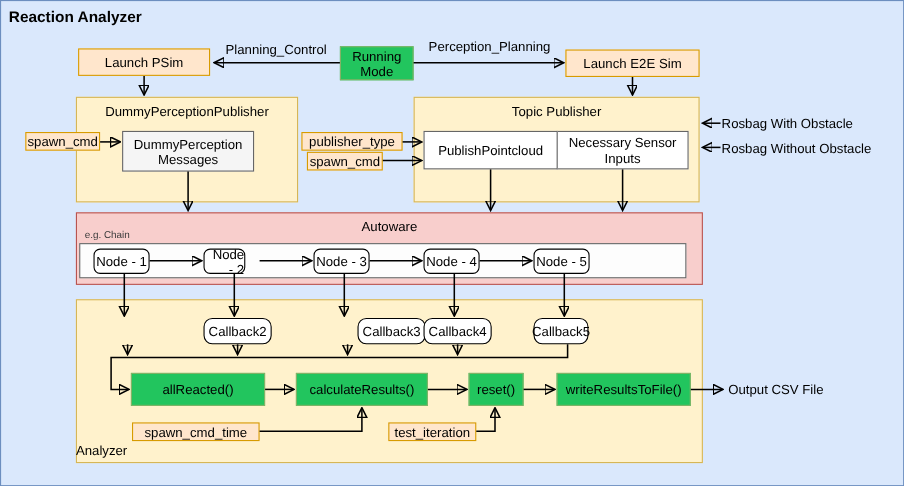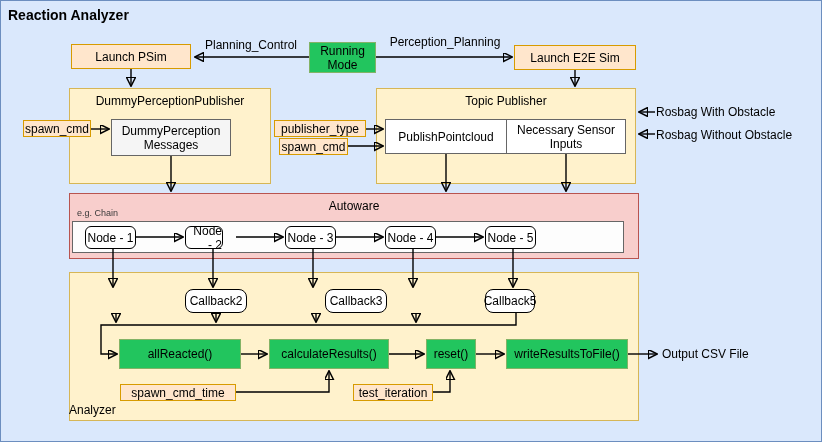--- a/index.html
+++ b/index.html
@@ -97,20 +97,23 @@
 
   <div class="abs b-yellow" style="left:68px; top:271px; width:570px; height:149px;"></div>
   <div class="abs" style="left:68px; top:402px; width:570px; text-align:left;">Analyzer</div>
 
   <div class="abs cen b-cb" style="left:184px; top:288px; width:62px; height:24px;">
       <span>Callback2</span>
     </div>
   <div class="abs cen b-cb" style="left:284px; top:288px; width:62px; height:24px;margin-left:40px;">
       <span>Callback3</span>
     </div>
+  <div class="abs cen b-cb" style="left:384px; top:288px; width:62px; height:24px;">
+      <span>Callback4</span>
+    </div>
   <div class="abs cen b-cb" style="left:484px; top:288px; width:50px; height:24px;">
       <span>Callback5</span>
     </div>
 
   <div class="abs cen b-green" style="left:118px; top:338px; width:122px; height:30px;">
       <span>allReacted()</span>
     </div>
   <div class="abs cen b-green" style="left:425px; top:338px; width:50px; height:30px;">
       <span>reset()</span>
     </div>

